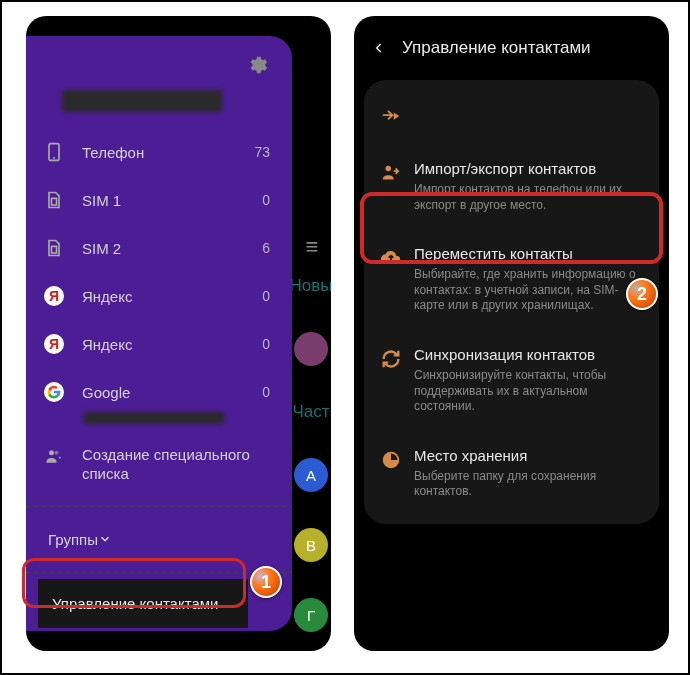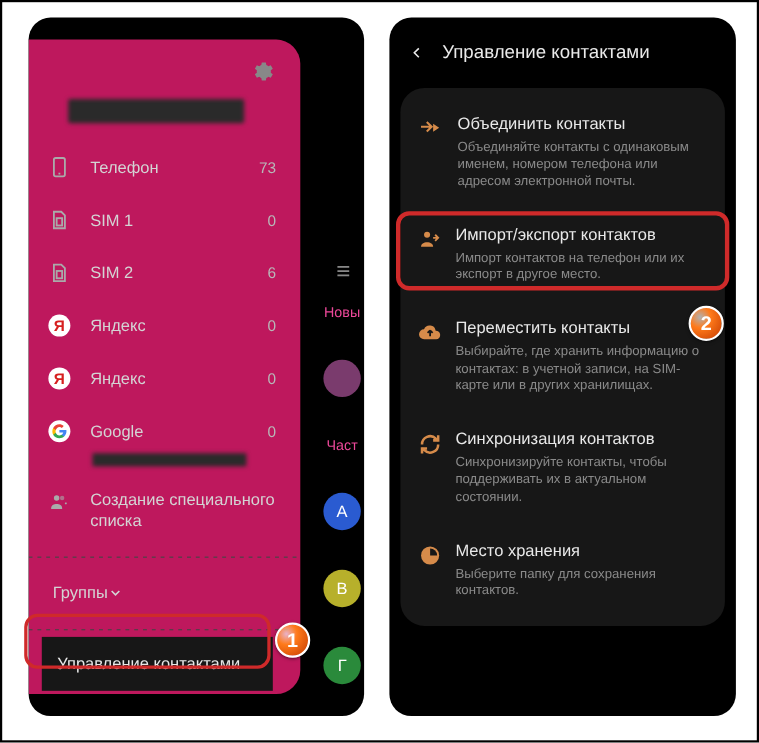--- a/index.html
+++ b/index.html
@@ -2,21 +2,21 @@
 <html><head>
 <meta charset="utf-8">
 <style>
   * { box-sizing: border-box; margin: 0; padding: 0; font-family: -apple-system, Arial, sans-serif; }
   body { background: #fff; border: 2px solid #000; width: 690px; height: 675px; position: relative; overflow: hidden; }
   .phone { position: absolute; background: #000; border-radius: 20px; overflow: hidden; }
   .phone-left { left: 24px; top: 14px; width: 305px; height: 635px; }
   .phone-right { left: 352px; top: 14px; width: 315px; height: 635px; }
 
   
-  .drawer { position: absolute; left: 0; top: 20px; width: 247px; height: 595px; background: #be185d; border-radius: 0 22px 22px 0; color: #bdbdbd; padding-top: 14px; }
+  .drawer { position: absolute; left: 0; top: 20px; width: 266px; height: 595px; background: #4c1d95; border-radius: 0 22px 22px 0; color: #bdbdbd; padding-top: 14px; }
   .settings-row { display: flex; justify-content: flex-end; padding: 4px 24px 10px; }
   .gear { width: 22px; height: 22px; color: #888; }
   .blur-name { margin: 4px 0 16px 36px; width: 160px; height: 22px; background: #2a2a2a; filter: blur(2px); border-radius: 2px; }
   .account-row { display: flex; align-items: center; justify-content: space-between; padding: 14px 22px 14px 18px; }
   .account-left { display: flex; align-items: center; gap: 18px; min-width: 0; }
   .ic { width: 20px; height: 20px; flex-shrink: 0; display: flex; align-items: center; justify-content: center; }
   .acc-label { font-size: 15px; color: #d4d4d4; white-space: nowrap; overflow: hidden; text-overflow: ellipsis; }
   .acc-count { font-size: 14px; color: #b8b8b8; }
   .google-sub { position: absolute; left: 58px; width: 140px; height: 12px; background: #2a2a2a; filter: blur(2px); margin-top: -16px; }
   .create-row { display: flex; align-items: flex-start; gap: 18px; padding: 18px 22px 16px 18px; }
@@ -28,21 +28,21 @@
   .manage-wrap { margin: 4px 12px 14px 12px; position: relative; }
   .manage-btn { width: 210px; padding: 16px 14px; font-size: 15px; color: #e8e8e8; background: #171717; border: none; text-align: left; }
   .callout { position: absolute; border: 3px solid #cf2a2a; border-radius: 12px; pointer-events: none; }
   .callout-1 { left: 20px; top: 556px; width: 224px; height: 50px; }
   .badge { position: absolute; width: 32px; height: 32px; border-radius: 50%; background: radial-gradient(circle at 30% 30%, #fffa 0, #ff7a1a 35%, #c43a00 100%); color: #fff; font-weight: 700; display: flex; align-items: center; justify-content: center; font-size: 18px; border: 2px solid #fff; box-shadow: 0 1px 3px #0008; }
   .badge-1 { left: 248px; top: 564px; }
 
   
   .bg-letters { position: absolute; right: 0; top: 260px; width: 40px; display: flex; flex-direction: column; gap: 36px; align-items: center; }
   .bg-circle { width: 34px; height: 34px; border-radius: 50%; display: flex; align-items: center; justify-content: center; font-size: 15px; color: #fff; font-weight: 500; }
-  .bg-word { font-size: 13px; color: #ec4899; }
+  .bg-word { font-size: 17px; color: #0f766e; }
   .hamb { position: absolute; right: 4px; top: 218px; width: 30px; color: #888; font-size: 22px; text-align: center; }
 
   
   .header { display: flex; align-items: center; gap: 16px; padding: 22px 18px 18px 18px; color: #eaeaea; }
   .back { width: 14px; height: 14px; }
   .header-title { font-size: 17px; color: #eaeaea; }
   .card { margin: 4px 10px 10px 10px; background: #171717; border-radius: 22px; padding: 8px 0; }
   .opt { display: flex; gap: 14px; padding: 16px 18px 16px 16px; align-items: flex-start; }
   .opt + .opt { border-top: none; gap: 12px; }
   .opt .ic2 { width: 22px; height: 22px; color: #d68b4a; flex-shrink: 0; margin-top: 2px; }
@@ -199,24 +199,20 @@
   </div>
 
   <div class="card">
 
     <div class="opt">
       <span class="ic2">
           <svg viewBox="0 0 24 24" fill="currentColor">
             <path d="M3 9h8l-3-3 1.4-1.4L15 10l-5.6 5.4L8 14l3-3H3zM15 15l6-4-6-4v8z"></path>
           </svg>
         </span>
-      <div class="opt-body">
-        <div class="opt-title">Объединить контакты</div>
-        <div class="opt-desc">Объединяйте контакты с одинаковым именем, номером телефона или адресом электронной почты.</div>
-      </div>
     </div>
 
     <div class="opt">
       <span class="ic2">
           <svg viewBox="0 0 24 24" fill="currentColor">
             <circle cx="9" cy="7" r="3"></circle>
             <path d="M3 19c0-3 2.7-4.5 6-4.5s6 1.5 6 4.5H3z"></path>
             <path d="M17 7l3 3-3 3M20 10h-5" stroke="currentColor" stroke-width="1.8" fill="none"></path>
           </svg>
         </span>

